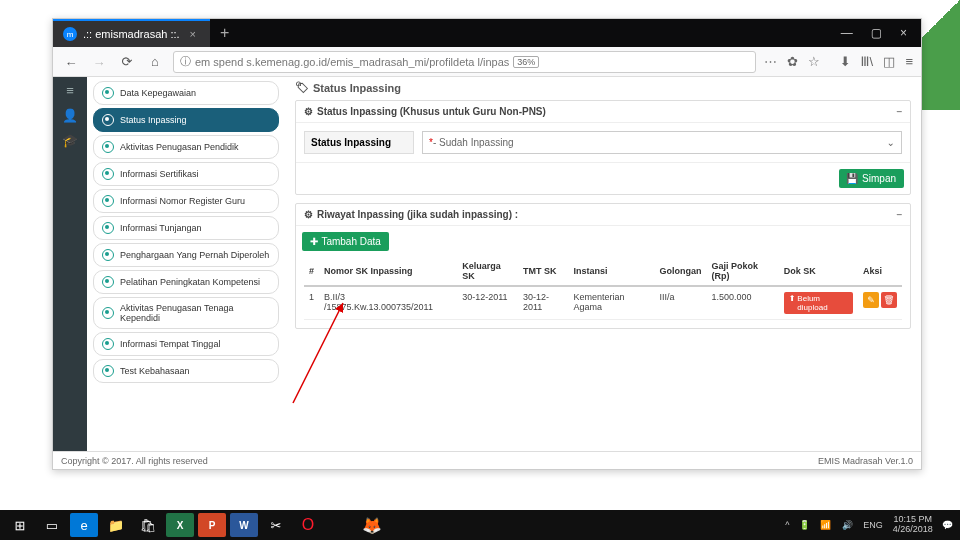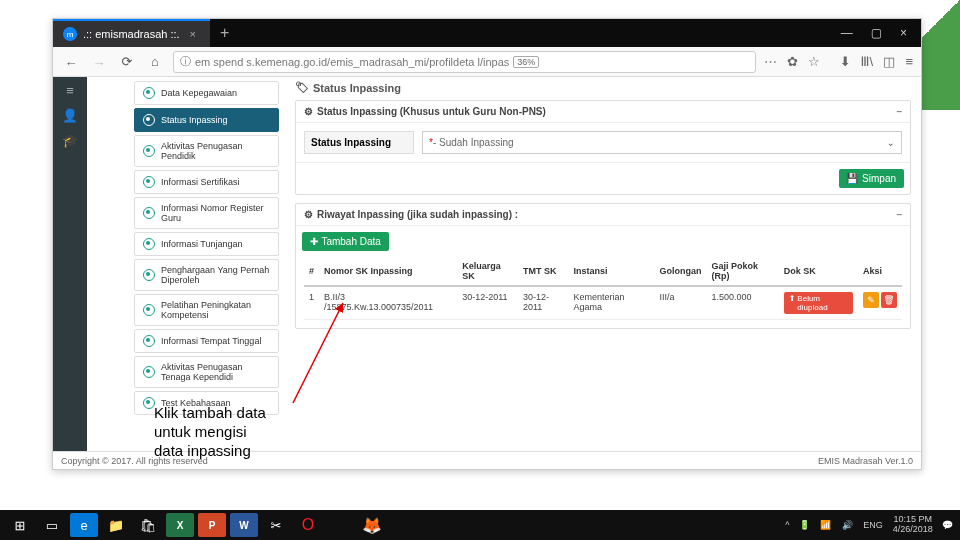--- a/index.html
+++ b/index.html
@@ -22,21 +22,21 @@
 .url-bar { flex: 1; height: 22px; border: 1px solid #ccc; border-radius: 3px; background: #fff; display: flex; align-items: center; padding: 0 6px; font-size: 11px; color: #777; }
 .url-bar .info { margin-right: 4px; }
 .badge-pct { font-size: 9px; border: 1px solid #aaa; border-radius: 2px; padding: 0 3px; margin-left: 4px; color: #666; }
 .tb-right { display: flex; align-items: center; gap: 10px; color: #666; font-size: 13px; }
 
 .content { display: flex; height: calc(100% - 58px - 18px); }
 .left-strip { width: 34px; background: #2f3a3f; display: flex; flex-direction: column; align-items: center; padding-top: 6px; gap: 10px; color: #9aa; font-size: 13px; }
 .left-strip div { cursor: pointer; }
 
 .sidebar { width: 198px; padding: 4px 6px; background: #fff; }
-.sb-item { display: flex; align-items: center; gap: 6px; font-size: 9px; padding: 5px 8px; border: 1px solid #ddd; border-radius: 2px; margin-bottom: 3px; background: #fff; color: #333; cursor: pointer; margin-left: 41px; }
+.sb-item { display: flex; align-items: center; gap: 6px; font-size: 9px; padding: 5px 8px; border: 1px solid #ddd; border-radius: 10px; margin-bottom: 3px; background: #fff; color: #333; cursor: pointer; }
 .sb-item.active { background: #1a5f7a; color: #fff; border-color: #1a5f7a; }
 .sb-icon { width: 12px; height: 12px; border: 1.5px solid #1a9e8f; border-radius: 50%; position: relative; flex-shrink: 0; }
 .sb-icon::after { content: ''; position: absolute; width: 4px; height: 4px; background: #1a9e8f; border-radius: 50%; top: 2px; left: 2px; }
 .sb-item.active .sb-icon { border-color: #fff; }
 .sb-item.active .sb-icon::after { background: #fff; }
 
 .main { flex: 1; padding: 4px 10px; font-size: 10px; overflow: hidden; }
 .panel-title { font-size: 11px; font-weight: bold; color: #555; margin-bottom: 6px; display: flex; align-items: center; gap: 4px; }
 .card { border: 1px solid #ddd; border-radius: 2px; margin-bottom: 8px; background: #fff; }
 .card-header { padding: 5px 8px; border-bottom: 1px solid #eee; font-size: 10px; font-weight: bold; color: #444; display: flex; align-items: center; gap: 4px; }
@@ -158,25 +158,25 @@
         <div class="sb-item">
             <span class="sb-icon"></span>
             <span>Penghargaan Yang Pernah Diperoleh</span>
           </div>
         <div class="sb-item">
             <span class="sb-icon"></span>
             <span>Pelatihan Peningkatan Kompetensi</span>
           </div>
         <div class="sb-item">
             <span class="sb-icon"></span>
+            <span>Aktivitas Penugasan Tenaga Kependidi</span>
+          </div>
+        <div class="sb-item">
+            <span class="sb-icon"></span>
             <span>Informasi Tempat Tinggal</span>
-          </div>
-        <div class="sb-item">
-            <span class="sb-icon"></span>
-            <span>Aktivitas Penugasan Tenaga Kependidi</span>
           </div>
         <div class="sb-item">
             <span class="sb-icon"></span>
             <span>Test Kebahasaan</span>
           </div>
       </div>
 
       <div class="main">
         <div class="panel-title">
           <span>🏷</span>
@@ -268,25 +268,20 @@
 
   <svg class="arrow">
     <defs>
         <marker id="ah" markerWidth="8" markerHeight="8" refX="6" refY="3" orient="auto">
           <path d="M0,0 L6,3 L0,6 Z" fill="#d00"></path>
         </marker>
       </defs>
     <line x1="5" y1="105" x2="55" y2="5" stroke="#d00" stroke-width="1.5" marker-end="url(#ah)"></line>
   </svg>
 
-  <div class="annotation">
-    <div>Klik tambah data</div>
-    <div>untuk mengisi</div>
-    <div>data inpassing</div>
-  </div>
 </div>
 
 <div class="taskbar">
   <div class="tb-icon">⊞</div>
   <div class="tb-icon">▭</div>
   <div class="tb-icon edge">e</div>
   <div class="tb-icon folder">📁</div>
   <div class="tb-icon">🛍</div>
   <div class="tb-icon xl">X</div>
   <div class="tb-icon pp">P</div>

